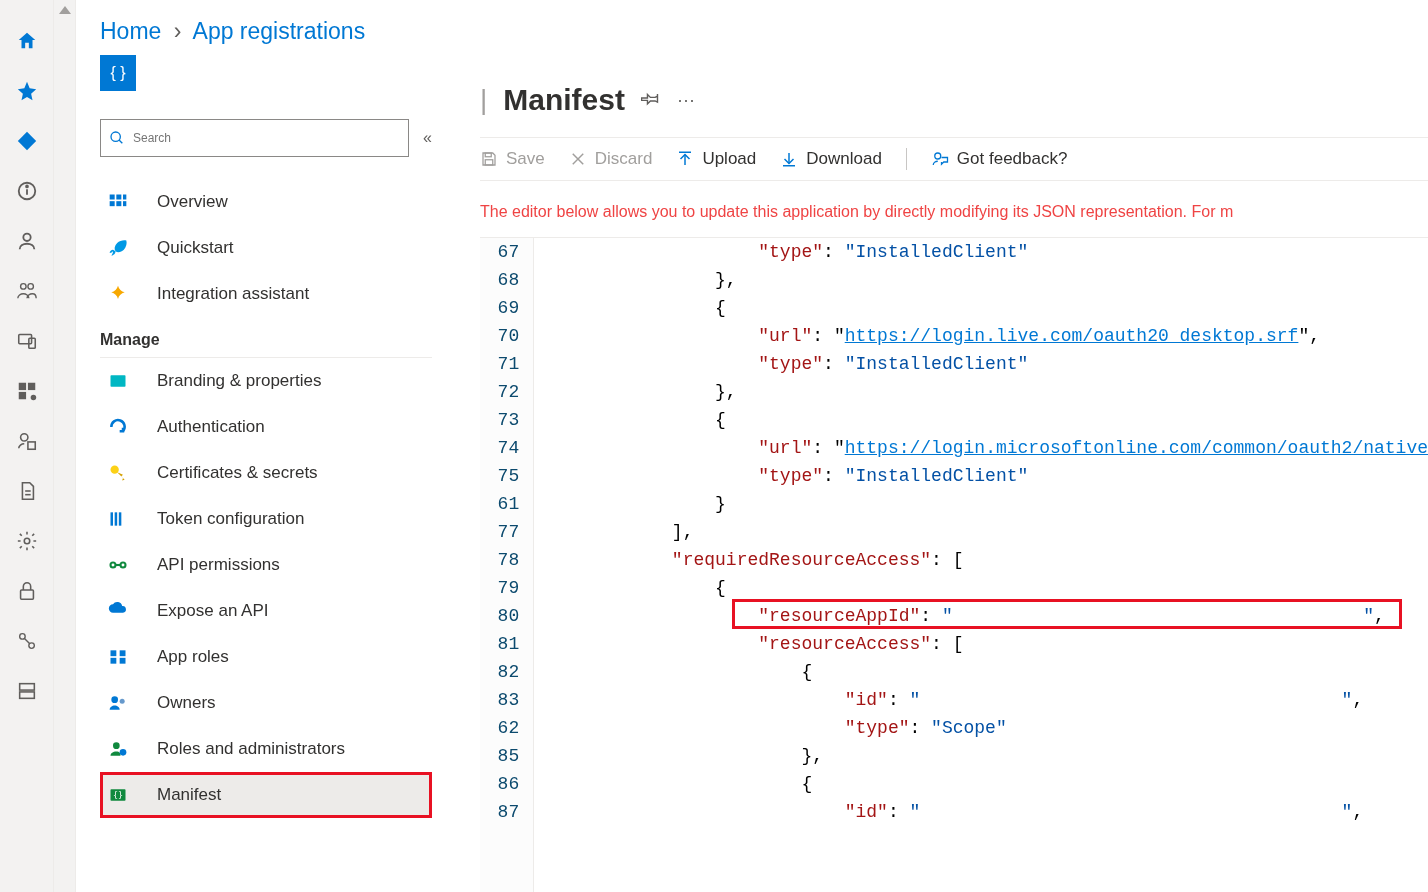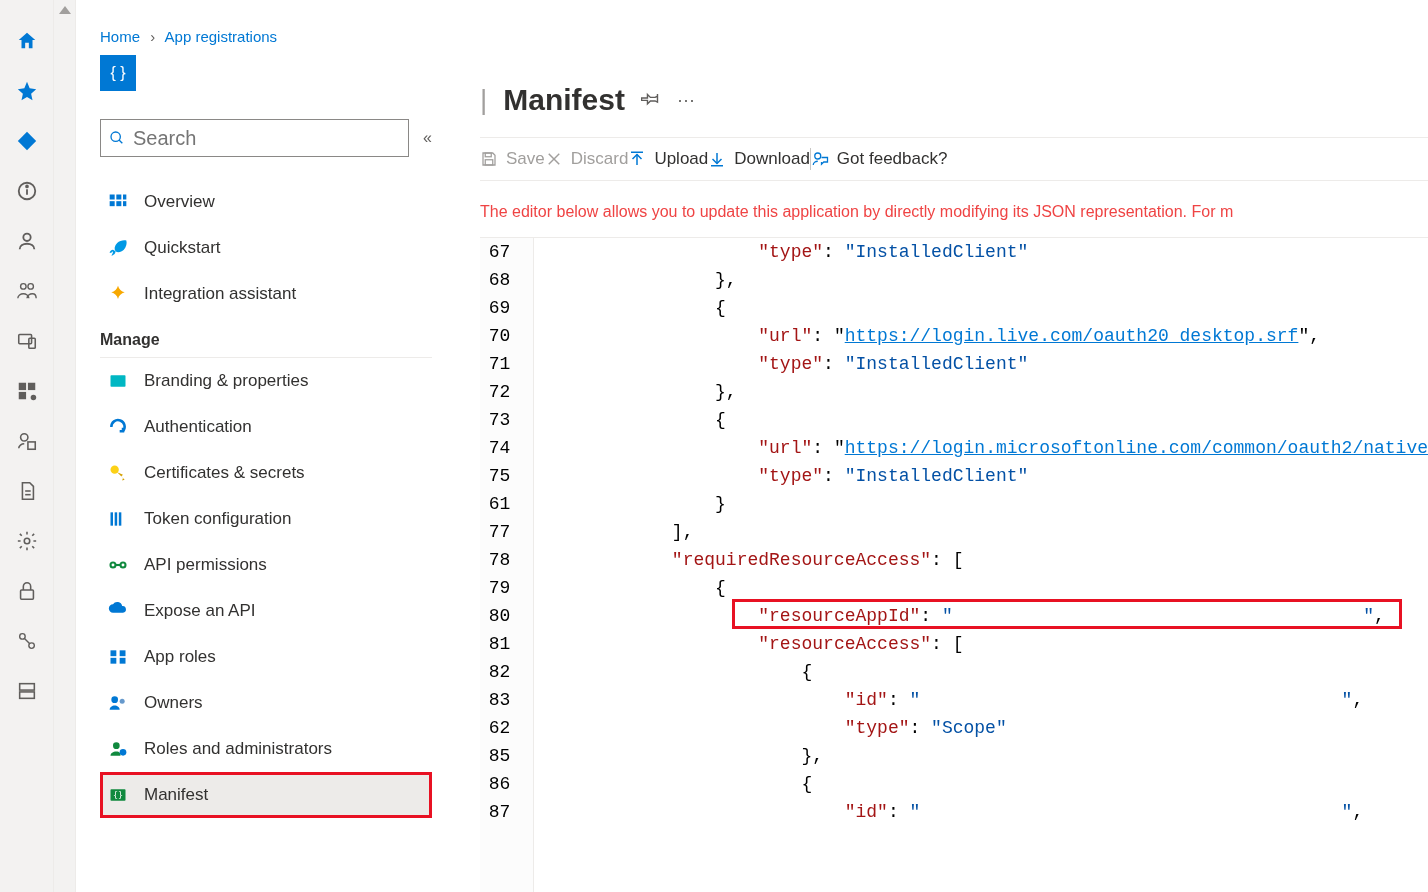--- a/index.html
+++ b/index.html
@@ -54,22 +54,22 @@
     border-bottom: 8px solid #a19f9d;
   }
   
   .content {
     flex: 1;
     display: flex;
     flex-direction: column;
     overflow: hidden;
   }
   .breadcrumb {
-    padding: 28px 0 10px 24px;
-    font-size: 15px;
+    padding: 18px 0 10px 24px;
+    font-size: 23px;
     color: #0078d4;
   }
   .breadcrumb a { color: #0078d4; text-decoration: none; cursor: pointer; }
   .breadcrumb .chev { color: #605e5c; margin: 0 6px; }
   .body-row {
     flex: 1;
     display: flex;
     overflow: hidden;
   }
   
@@ -104,32 +104,32 @@
     display: flex;
     align-items: center;
     padding: 0 8px;
     gap: 8px;
     background: #fff;
   }
   .search-box input {
     border: none;
     outline: none;
     flex: 1;
-    font-size: 20px;
+    font-size: 12px;
     color: #4c1d95;
   }
   .collapse-chev {
     color: #605e5c;
     font-size: 16px;
     cursor: pointer;
   }
   .nav-item {
     display: flex;
     align-items: center;
-    gap: 16px;
+    gap: 29px;
     height: 46px;
     padding: 0 8px;
     font-size: 17px;
     color: #323130;
     cursor: pointer;
   }
   .nav-item .nav-icon {
     width: 20px;
     height: 20px;
     display: flex;
@@ -172,20 +172,21 @@
     color: #323130;
   }
   .title-row .pin, .title-row .more {
     color: #605e5c;
     cursor: pointer;
     font-size: 18px;
   }
   .toolbar {
     display: flex;
     align-items: center;
+    gap: 24px;
     padding: 10px 0;
     border-bottom: 1px solid #edebe9;
     border-top: 1px solid #edebe9;
     color: #605e5c;
     font-size: 17px;
   }
   .toolbar .tb-btn {
     display: flex;
     align-items: center;
     gap: 8px;
@@ -206,22 +207,22 @@
     flex: 1;
     display: flex;
     font-family: Consolas, "Courier New", monospace;
     font-size: 18px;
     line-height: 28px;
     overflow: hidden;
     border-top: 1px solid #edebe9;
   }
   .gutter {
     width: 64px;
-    text-align: center;
-    color: #000000;
+    text-align: right;
+    color: #0c4a6e;
     padding-right: 14px;
     background: #fcfcfc;
     border-right: 1px solid #edebe9;
     user-select: none;
   }
   .gutter div { height: 28px; }
   .code {
     flex: 1;
     padding-left: 8px;
     white-space: pre;

